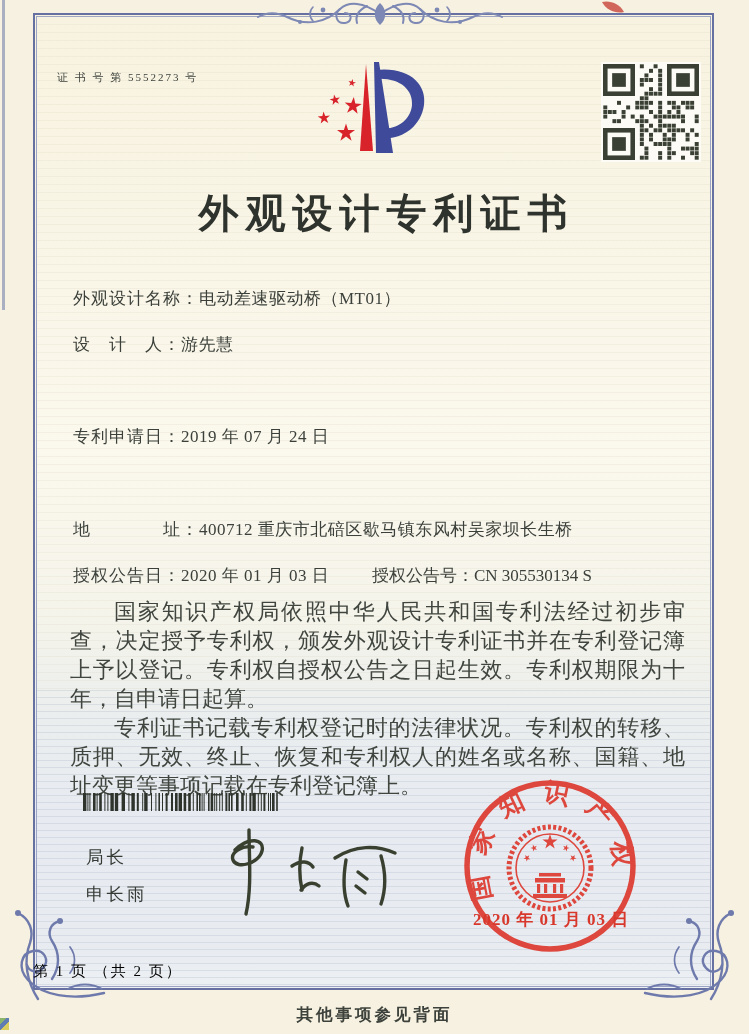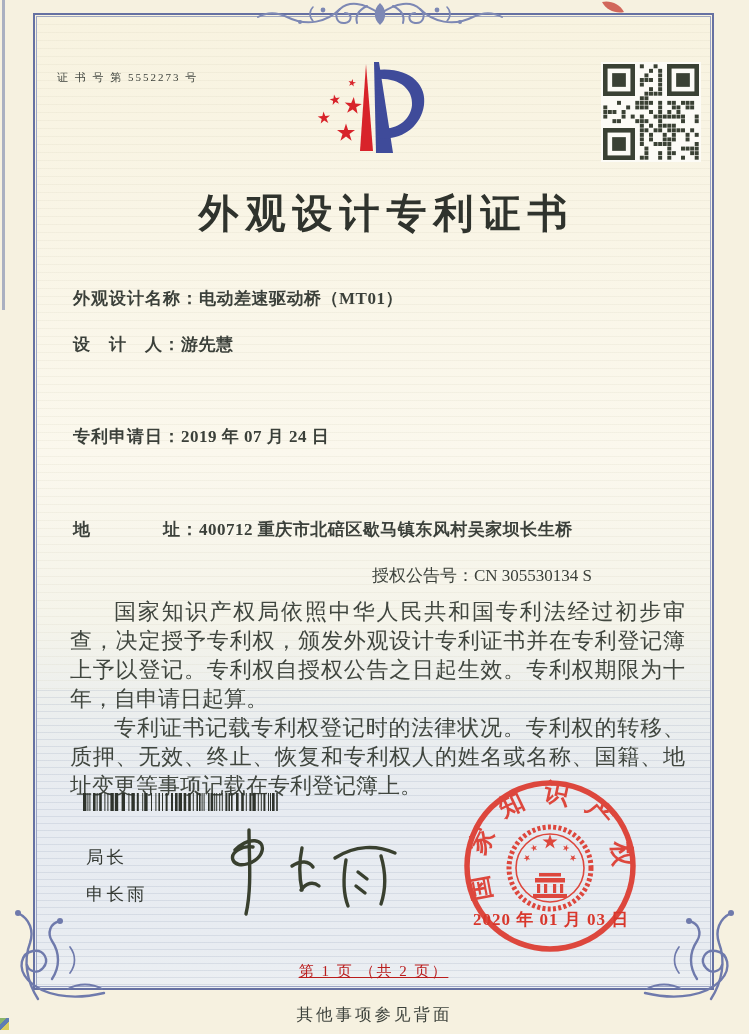--- a/index.html
+++ b/index.html
@@ -38,21 +38,21 @@
   .cert-number{position:absolute;left:57px;top:70px;font-size:11px;
     letter-spacing:2px;color:#3d423c;}
   .logo{position:absolute;left:313px;top:58px;width:122px;height:102px;}
   .qr{position:absolute;left:601px;top:62px;width:96px;height:96px;
     background:#fcfbf6;padding:2px;}
   .title{position:absolute;left:33px;top:186px;width:707px;margin:0;
     text-align:center;font-size:40px;font-weight:bold;color:#2f332d;
     letter-spacing:7px;}
 
   .field{position:absolute;left:73px;font-size:17px;color:#3b403a;
-    white-space:nowrap;letter-spacing:.5px;font-weight:bold;}
+    white-space:nowrap;letter-spacing:.5px;}
   .field .lbl{letter-spacing:1px;}
   .f0{top:287px}.f1{top:333px}.f2{top:379px}.f3{top:425px}
   .f4{top:472px}.f5{top:518px}.f6{top:564px}
   .gazette{position:absolute;left:372px;top:564px;font-size:17px;white-space:nowrap;}
 
   .body-text{position:absolute;left:70px;top:597px;width:615px;
     font-size:22px;line-height:29px;color:#40463f;text-align:justify;}
   .body-text p{margin:0;text-indent:2em;}
 
   .barcode{position:absolute;left:83px;top:793px;width:200px;height:18px;}
@@ -60,24 +60,24 @@
   .director-label{position:absolute;left:86px;top:845px;font-size:17.5px;
     letter-spacing:3px;color:#353a34;font-family:Liberation Sans, sans-serif;}
   .director-name{position:absolute;left:86px;top:882px;font-size:17.5px;
     letter-spacing:3px;color:#353a34;font-family:Liberation Mono, monospace;}
   .signature{position:absolute;left:205px;top:818px;width:200px;height:105px;}
 
   .seal{position:absolute;left:460px;top:776px;width:180px;height:180px;opacity:.93;}
   .seal-date{position:absolute;left:461px;top:908px;width:180px;text-align:center;
     font-size:17px;font-weight:bold;color:#d8372c;letter-spacing:1px;white-space:nowrap;}
 
-  .page-info{position:absolute;left:33px;top:962px;width:681px;text-align:center;
-    font-size:15px;color:#b91c1c;letter-spacing:2px;text-decoration:underline;}
+  .page-info{position:absolute;left:33px;top:962px;width:681px;text-align:left;
+    font-size:15px;color:#000000;letter-spacing:2px;}
   .back-note{position:absolute;left:0;top:1004px;width:749px;text-align:center;
-    font-size:16.5px;color:#3c413b;letter-spacing:3px;}
+    font-size:16.5px;color:#3c413b;letter-spacing:3px;font-weight:bold;}
 
   .orn-top{position:absolute;left:255px;top:0;width:250px;height:30px;}
   .orn-bl{position:absolute;left:8px;top:903px;width:100px;height:100px;}
   .orn-br{position:absolute;left:641px;top:903px;width:100px;height:100px;transform:scaleX(-1);}
   .orn-red{position:absolute;left:600px;top:0;width:26px;height:16px;}
 </style>
 </head>
 <body>
 
 <div class="page">
@@ -291,20 +291,23 @@
   </div>
   <div class="field f1">
     <span class="lbl">设　计　人：</span><span>游先慧</span>
   </div>
   <div class="field f3">
     <span class="lbl">专利申请日：</span><span>2019 年 07 月 24 日</span>
   </div>
   <div class="field f5">
     <span class="lbl">地　　　　址：</span><span>400712 重庆市北碚区歇马镇东风村吴家坝长生桥</span>
   </div>
+  <div class="field f6">
+    <span class="lbl">授权公告日：</span><span>2020 年 01 月 03 日</span>
+  </div>
   <div class="gazette">
     <span class="lbl">授权公告号：</span><span>CN 305530134 S</span>
   </div>
 
   <div class="body-text">
     <p>国家知识产权局依照中华人民共和国专利法经过初步审查，决定授予专利权，颁发外观设计专利证书并在专利登记簿上予以登记。专利权自授权公告之日起生效。专利权期限为十年，自申请日起算。</p>
     <p>专利证书记载专利权登记时的法律状况。专利权的转移、质押、无效、终止、恢复和专利权人的姓名或名称、国籍、地址变更等事项记载在专利登记簿上。</p>
   </div>
 
   <svg class="barcode" viewBox="0 0 200 18" preserveAspectRatio="none">

